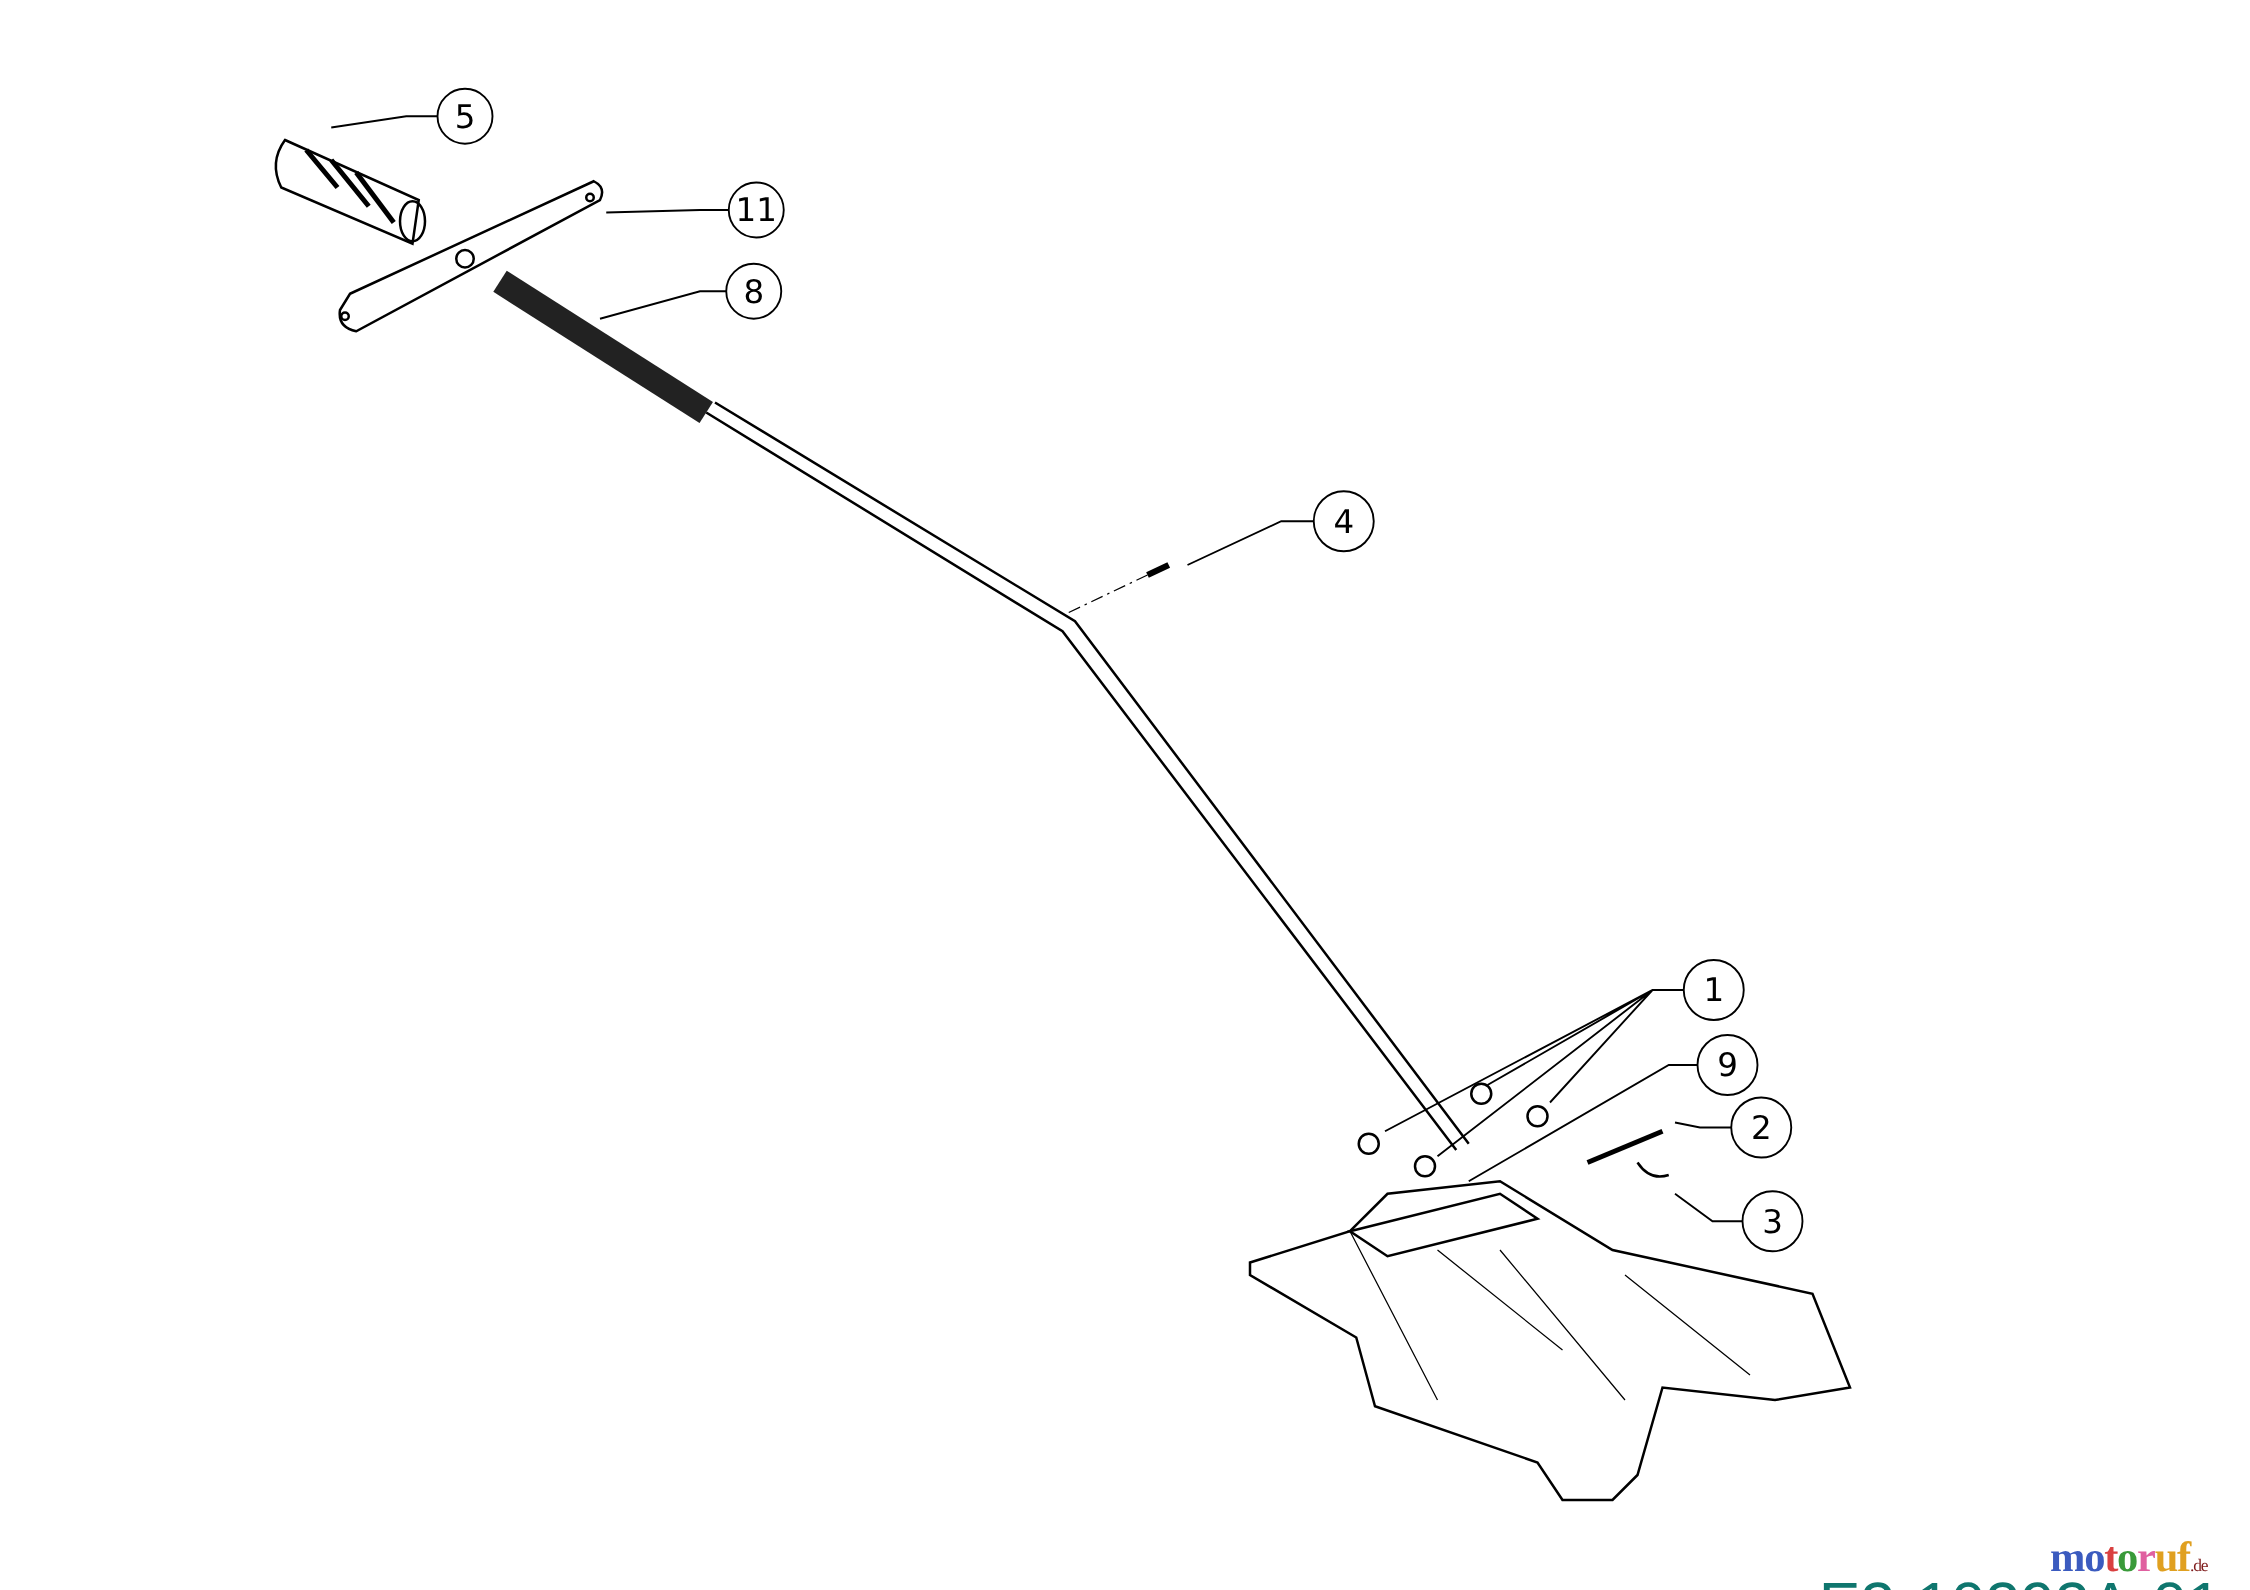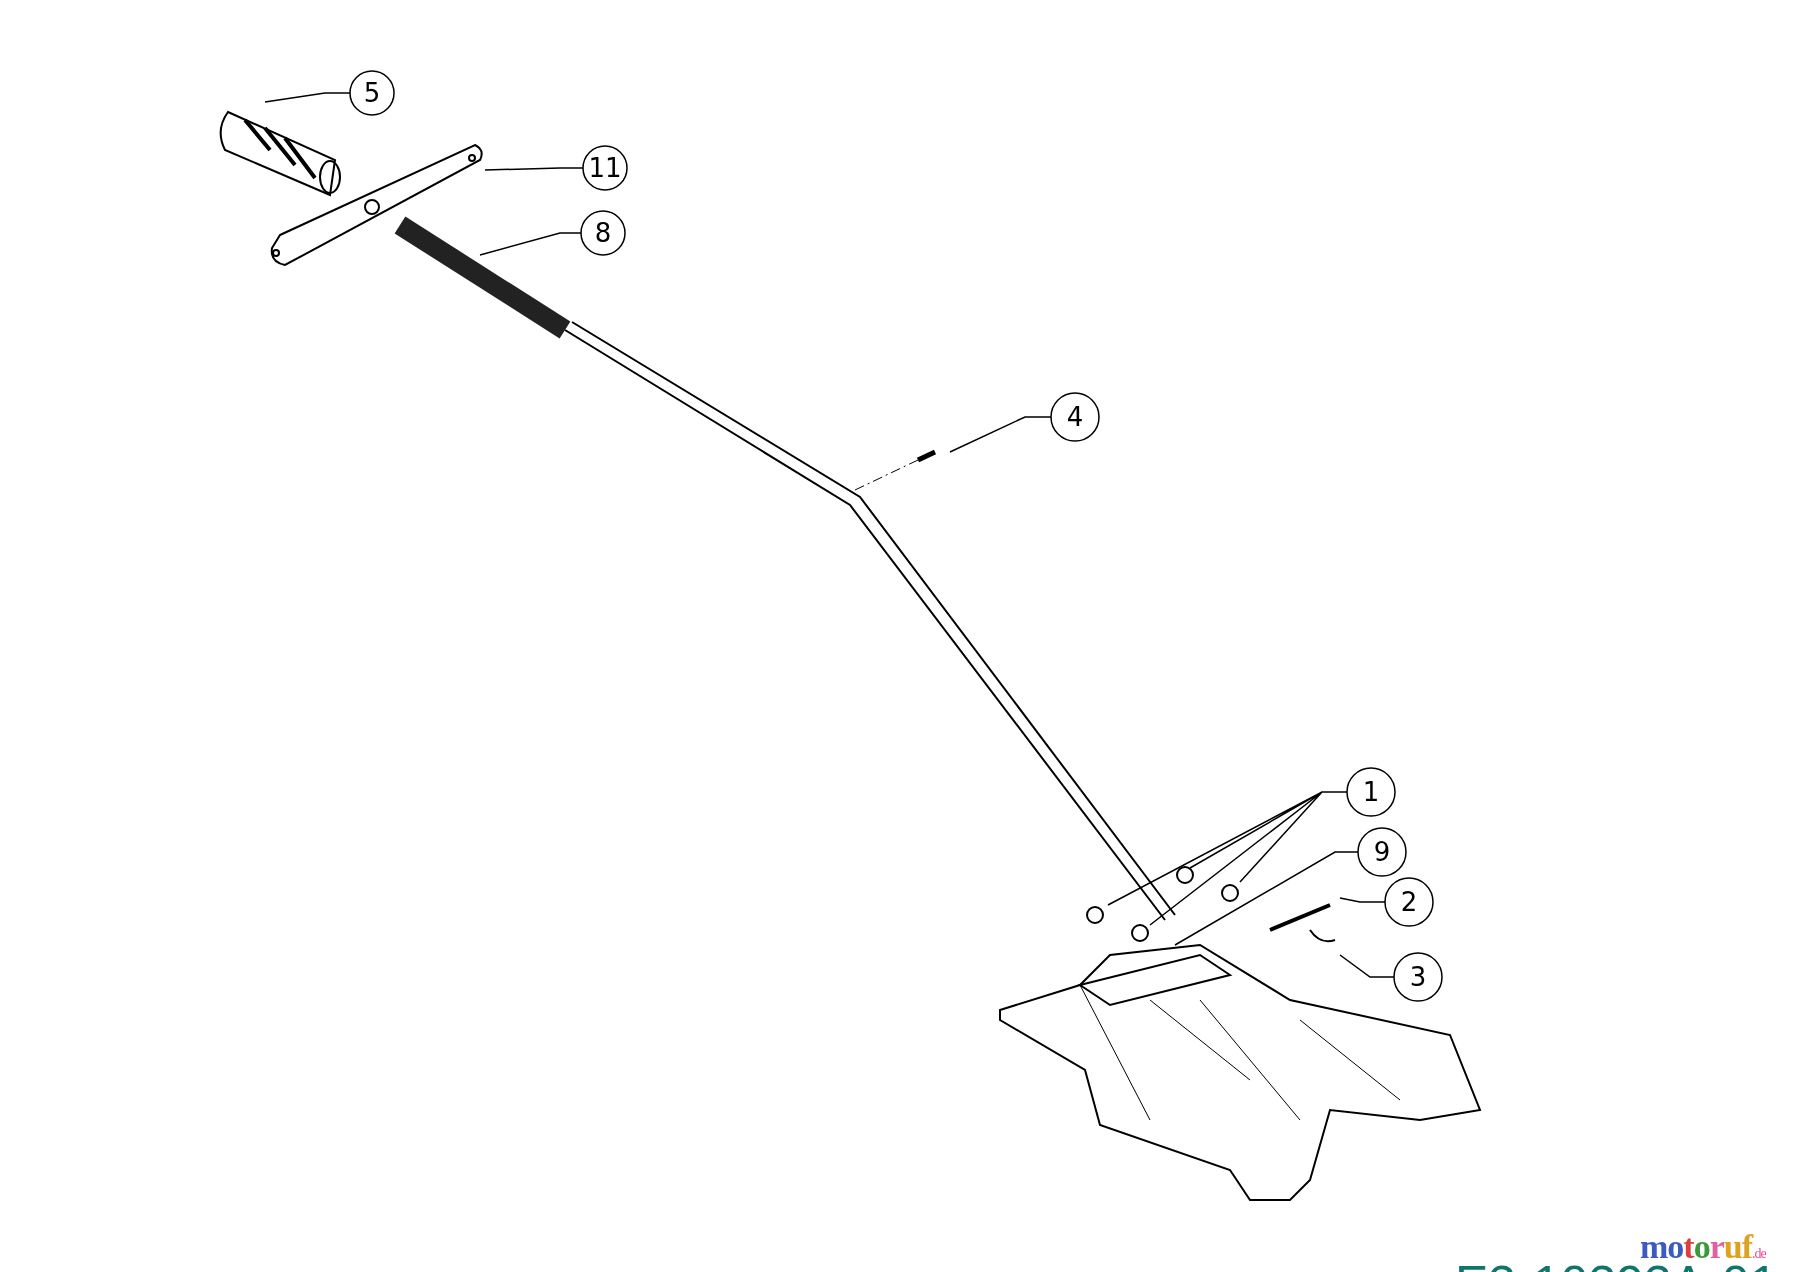--- a/index.html
+++ b/index.html
@@ -1,21 +1,21 @@
 <!DOCTYPE html>
 <html><head>
 <meta charset="utf-8">
 <style>
   html,body{margin:0;padding:0;background:#fff;}
   body{width:1800px;height:1272px;position:relative;overflow:hidden;font-family:"Liberation Sans",sans-serif;}
   svg{position:absolute;left:0;top:0;}
   .callout-text{font-family:"DejaVu Sans",sans-serif;font-size:26px;fill:#000;}
   .diagram-id{position:absolute;left:1455px;top:1255px;font-size:50px;color:#0f766e;font-family:"Liberation Sans",sans-serif;}
   .wm{position:absolute;left:1640px;top:1228px;font-family:"Liberation Serif",serif;font-size:34px;font-weight:bold;letter-spacing:-1px;}
-  .wm .de{font-size:14px;color:#ec4899;font-weight:normal;}
+  .wm .de{font-size:14px;color:#7f1d1d;font-weight:normal;}
 </style>
 </head>
 <body>
 
 <svg width="1800" height="1272" stroke="#000" fill="none" stroke-width="2">
 
   <g>
     <path d="M228,112 L335,160 L330,195 L225,150 Q215,130 228,112Z" fill="#fff"></path>
     <path d="M245,120 L270,150 M265,128 L295,165 M285,138 L315,178" stroke-width="4"></path>
     <ellipse cx="330" cy="177" rx="10" ry="16"></ellipse>

